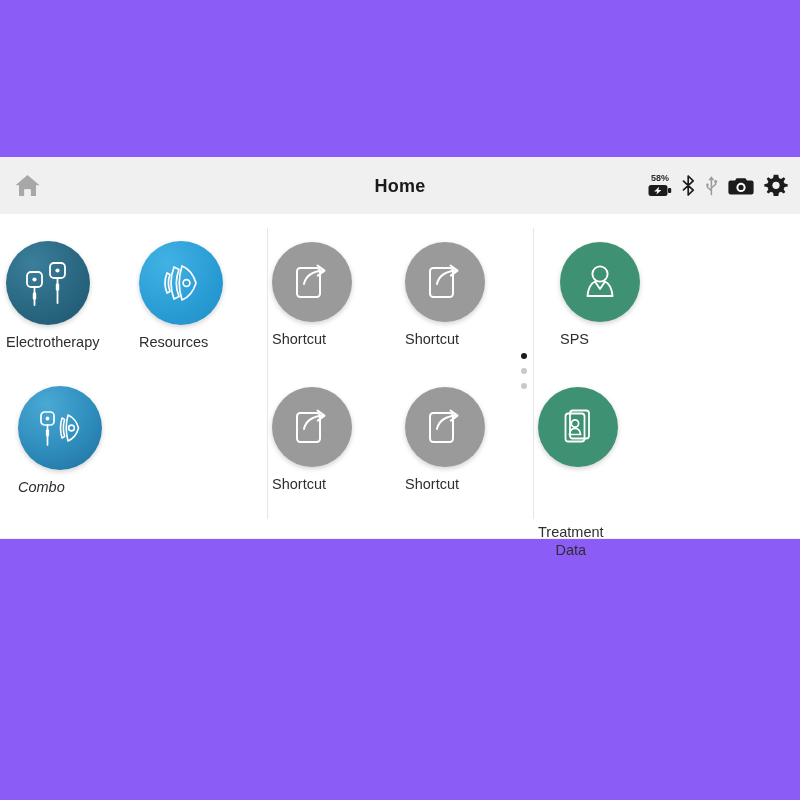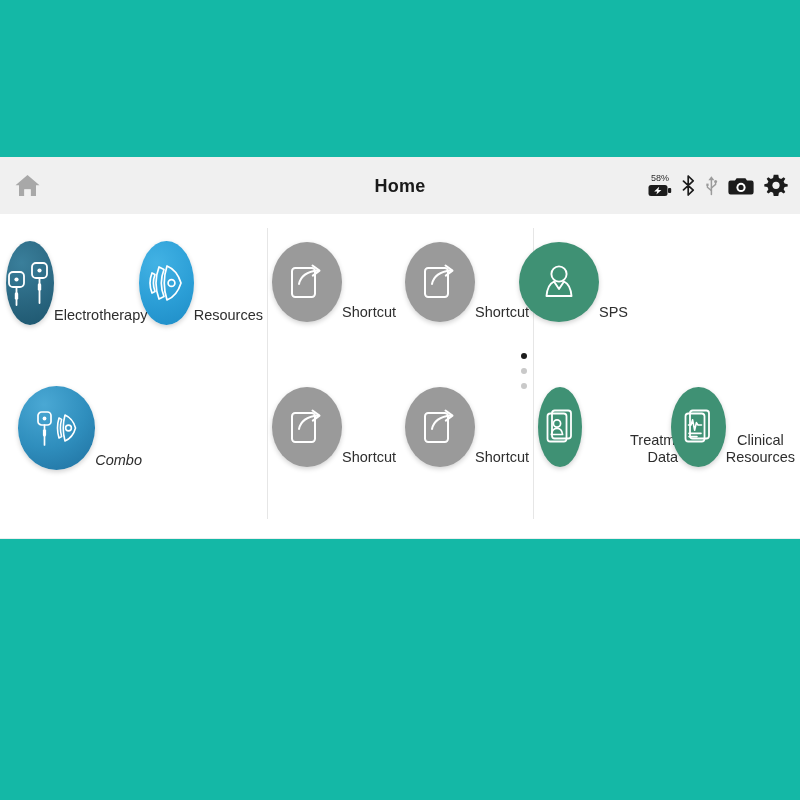--- a/index.html
+++ b/index.html
@@ -9,21 +9,21 @@
     height: 800px;
     background: #ffffff;
     font-family: "Liberation Sans", sans-serif;
     overflow: hidden;
   }
 
   #app {
     position: relative;
     width: 800px;
     height: 800px;
-    background: #14b8a6;
+    background: #8b5cf6;
   }
 
   
   .header {
     position: absolute;
     left: 0;
     top: 157px;
     width: 800px;
     height: 57px;
     background: #f0f0f0;
@@ -71,21 +71,21 @@
     display: flex;
     flex-direction: column;
     align-items: center;
     justify-content: center;
     line-height: 1;
   }
   .battery-pct {
     font-size: 9px;
     color: #2b2b2b;
     margin-bottom: 1px;
-    font-weight: normal;
+    font-weight: bold;
   }
 
   .tray-icon {
     display: flex;
     align-items: center;
     justify-content: center;
   }
 
   
   .content {
@@ -114,22 +114,22 @@
     background: #e6e6e6;
   }
   .divider.left  { left: 267px; }
   .divider.right { left: 533px; }
 
   
   .tile {
     position: absolute;
     width: 124px;
     display: flex;
-    flex-direction: row;
-    align-items: flex-end;
+    flex-direction: column;
+    align-items: flex-start;
   }
 
   .circle {
     width: 84px;
     height: 84px;
     border-radius: 50%;
     display: flex;
     align-items: center;
     justify-content: center;
     box-shadow: 0 2px 5px rgba(0,0,0,0.18);
@@ -343,21 +343,21 @@
     </div>
     <div class="tile-label">Shortcut</div>
   </div>
 
   <div class="dots">
     <div class="dot active"></div>
     <div class="dot"></div>
     <div class="dot"></div>
   </div>
 
-  <div class="tile" style="left:519px; top:242px;">
+  <div class="tile" style="left:560px; top:242px;">
     <div class="circle small" style="background:#3f9174;">
       <span>
         <svg width="44" height="44" viewBox="0 0 44 44">
           <circle cx="22" cy="14" r="7.6" fill="none" stroke="#ffffff" stroke-width="1.9"></circle>
           <path d="M9.5 36 Q10.5 24.5 17 21.5 L22 29 L27 21.5 Q33.5 24.5 34.5 36 Z" fill="none" stroke="#ffffff" stroke-width="1.9" stroke-linejoin="round"></path>
         </svg>
       </span>
     </div>
     <div class="tile-label">SPS</div>
   </div>
@@ -371,28 +371,14 @@
           <rect x="9.5" y="8.5" width="19" height="28" rx="2.8" fill="none" stroke="#ffffff" stroke-width="1.8"></rect>
           <circle cx="19" cy="18.5" r="3.6" fill="none" stroke="#ffffff" stroke-width="1.7"></circle>
           <path d="M13.4 29.5 Q14.2 23.4 19 23.4 Q23.8 23.4 24.6 29.5 Z" fill="none" stroke="#ffffff" stroke-width="1.7" stroke-linejoin="round"></path>
         </svg>
       </span>
     </div>
     <div class="tile-label">Treatment
 Data</div>
   </div>
 
-  <div class="tile" style="left:671px; top:387px;">
-    <div class="circle small" style="background:#3f9174;">
-      <span>
-        <svg width="44" height="44" viewBox="0 0 44 44">
-          <rect x="14" y="5.5" width="19" height="28" rx="2.8" fill="none" stroke="#ffffff" stroke-width="1.8"></rect>
-          <rect x="9.5" y="8.5" width="19" height="28" rx="2.8" fill="none" stroke="#ffffff" stroke-width="1.8"></rect>
-          <path d="M12.5 20 L15 20 L16.6 14.8 L18.6 25.2 L20.4 17.6 L22 20 L25.5 20" fill="none" stroke="#ffffff" stroke-width="1.6" stroke-linecap="round" stroke-linejoin="round"></path>
-          <path d="M13 28.4 L25 28.4 M13 31.6 L21 31.6" stroke="#ffffff" stroke-width="1.6" stroke-linecap="round"></path>
-        </svg>
-      </span>
-    </div>
-    <div class="tile-label">Clinical
-Resources</div>
-  </div>
 
 </div>
 
 </body></html>

